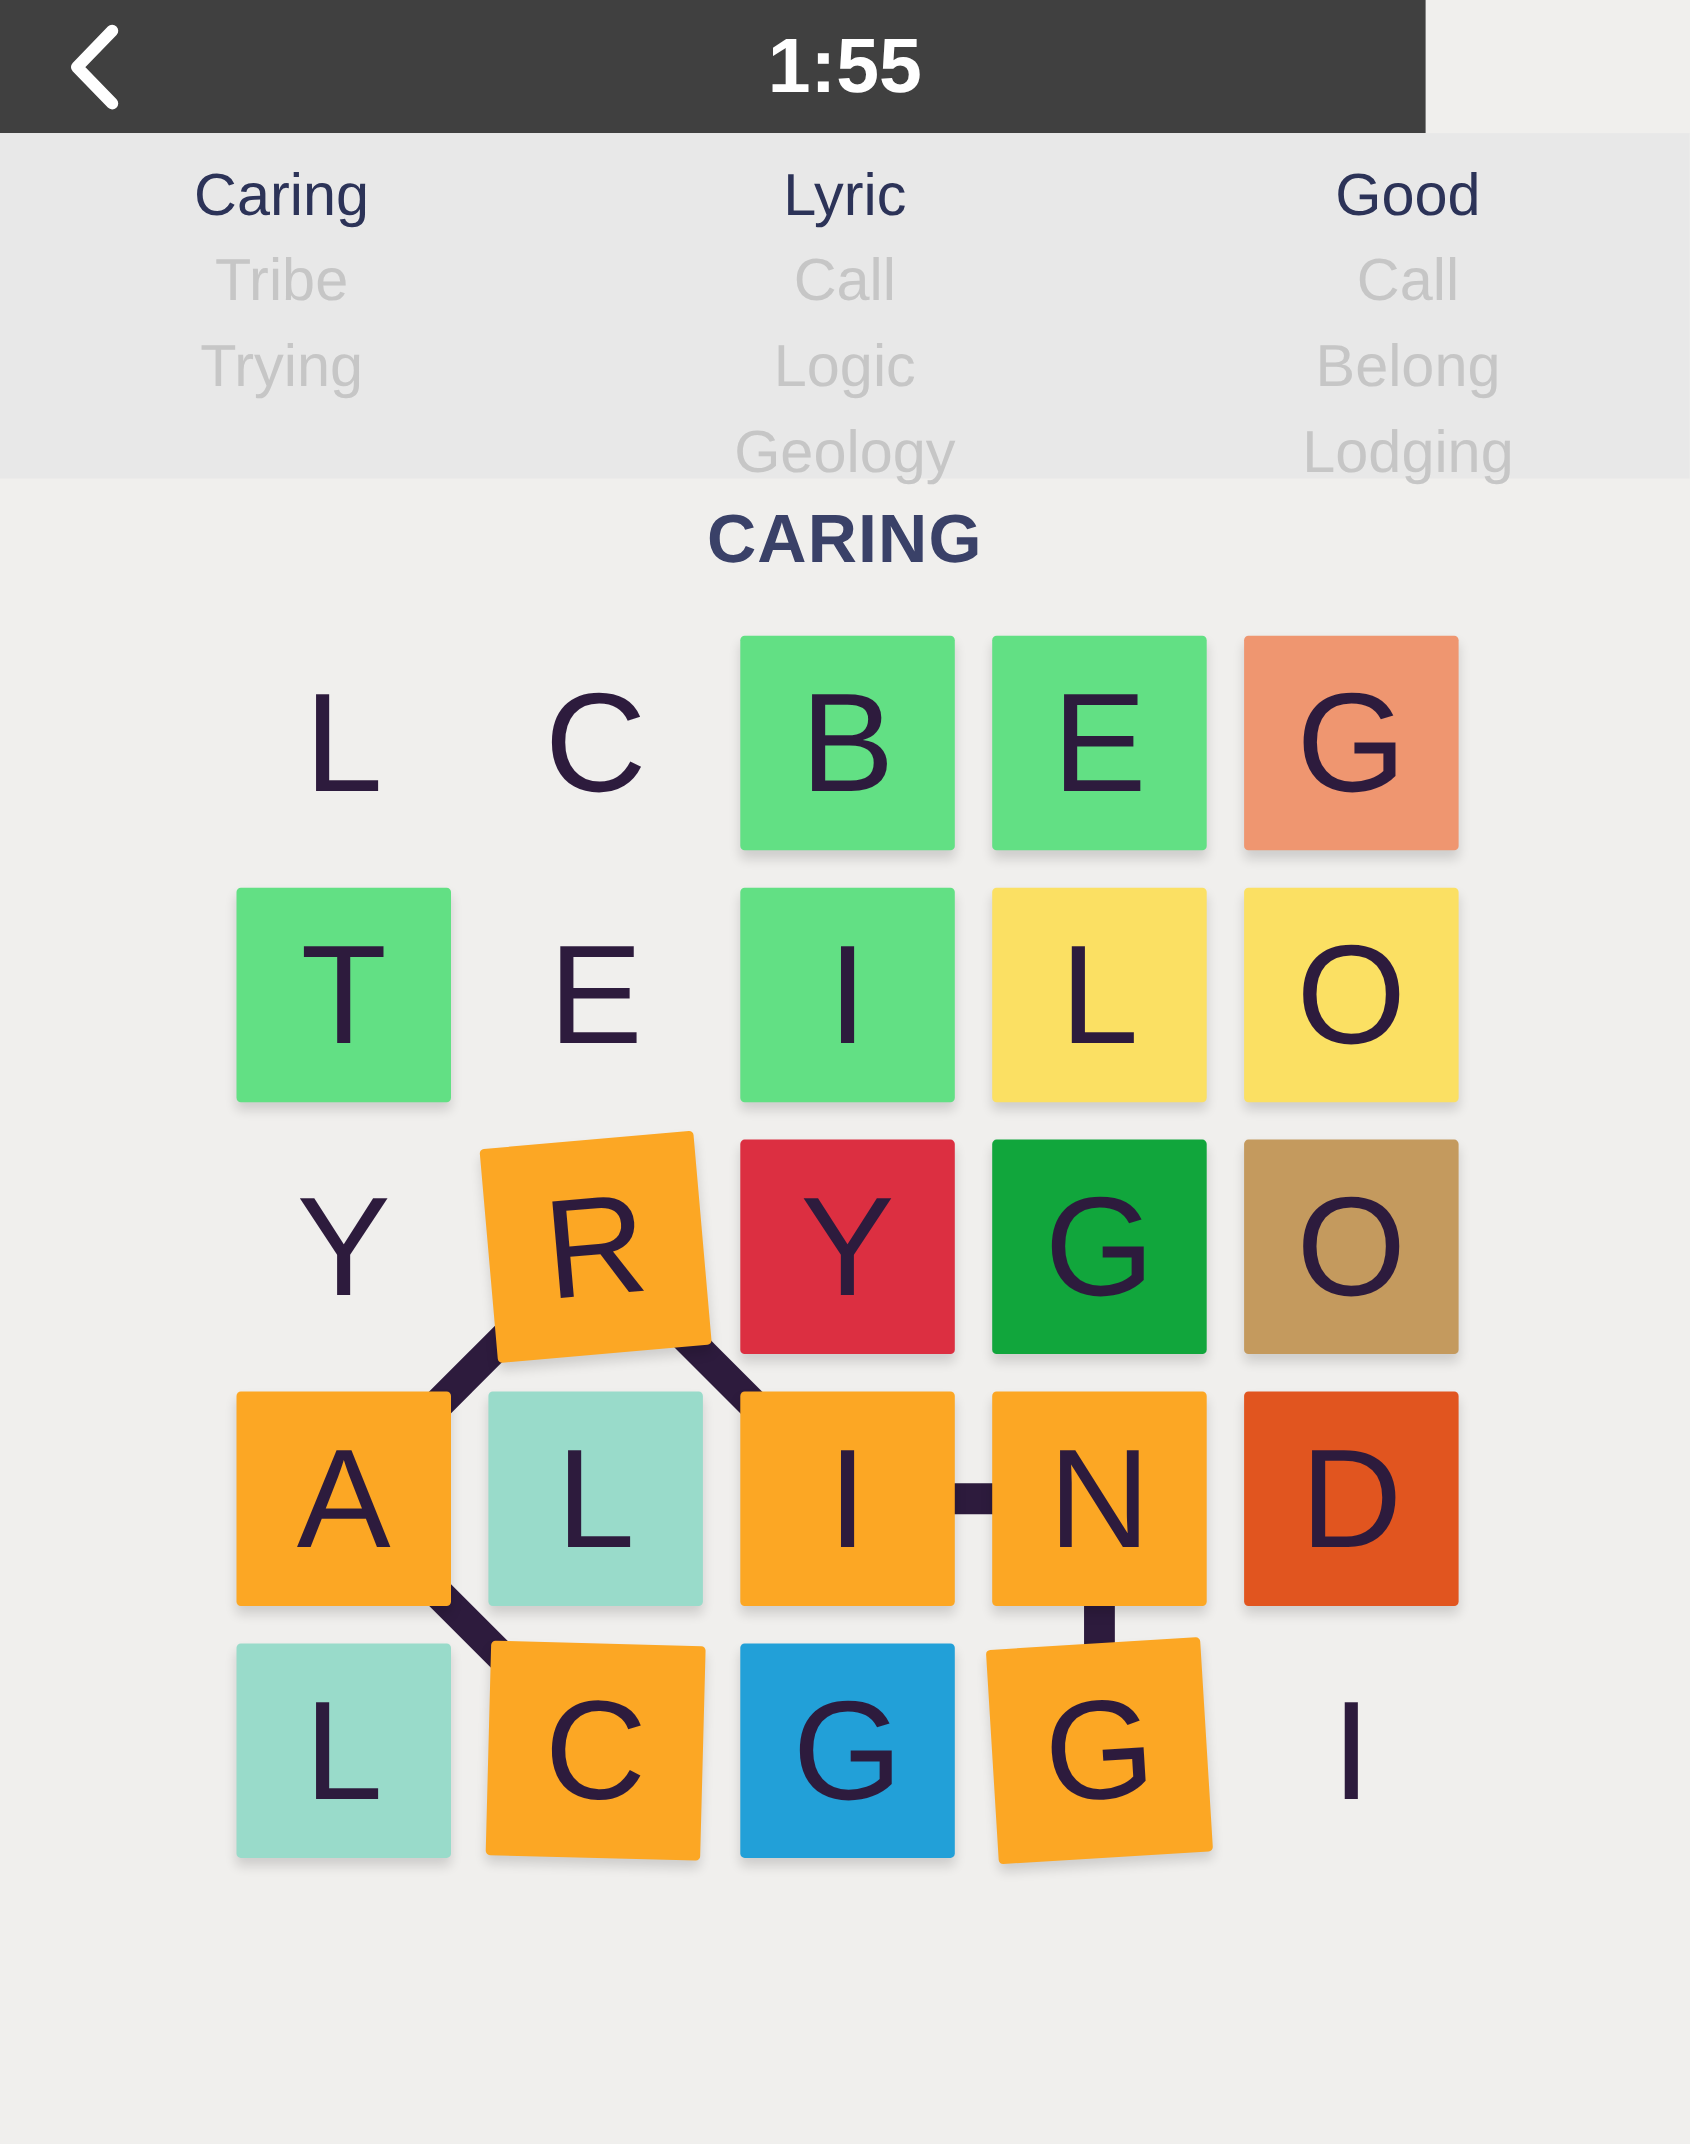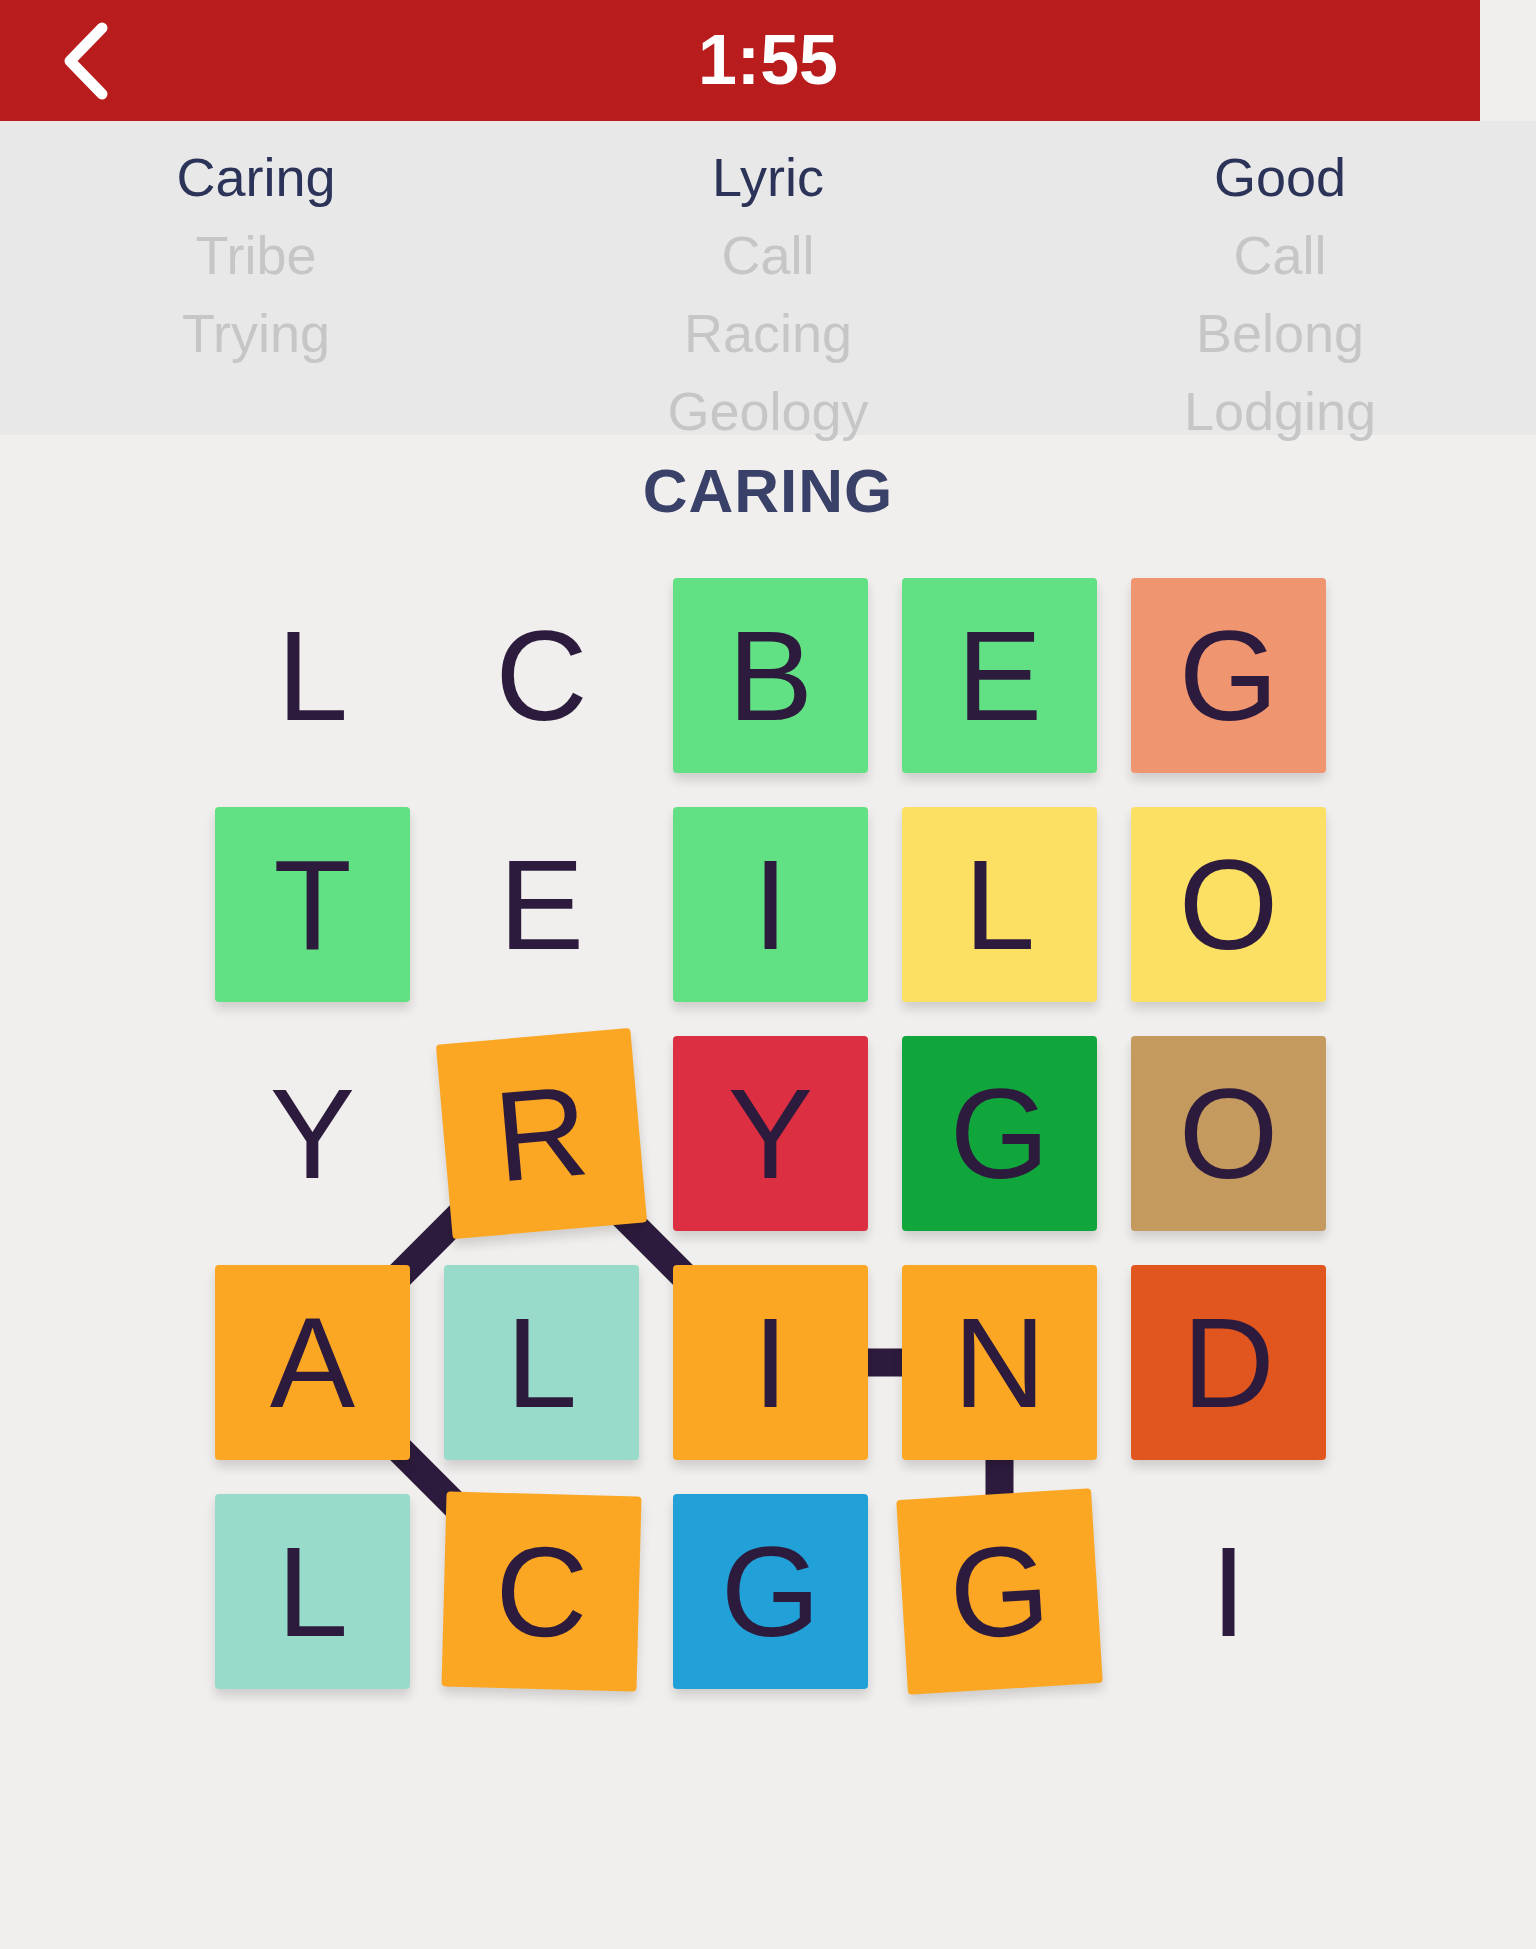--- a/index.html
+++ b/index.html
@@ -12,23 +12,23 @@
     height: 1949px;
     font-family: "Liberation Sans", sans-serif;
     overflow: hidden;
     position: relative;
   }
 
   
   #topbar {
     position: absolute;
     left: 0; top: 0;
-    width: 1480px;
-    height: 121px;
-    background: #b91c1c;
+    width: 1296px;
+    height: 121px;
+    background: #404040;
     display: flex;
     align-items: center;
     box-sizing: border-box;
   }
   #back-button {
     position: absolute;
     left: 30px; top: 0;
     height: 121px;
     width: 110px;
     display: flex;
@@ -168,21 +168,21 @@
 
 <div id="wordlist">
   <div class="word-column">
     <div class="word-item found">Caring</div>
     <div class="word-item unfound">Tribe</div>
     <div class="word-item unfound">Trying</div>
   </div>
   <div class="word-column">
     <div class="word-item found">Lyric</div>
     <div class="word-item unfound">Call</div>
-    <div class="word-item unfound">Racing</div>
+    <div class="word-item unfound">Logic</div>
     <div class="word-item unfound">Geology</div>
   </div>
   <div class="word-column">
     <div class="word-item found">Good</div>
     <div class="word-item unfound">Call</div>
     <div class="word-item unfound">Belong</div>
     <div class="word-item unfound">Lodging</div>
   </div>
 </div>
 

